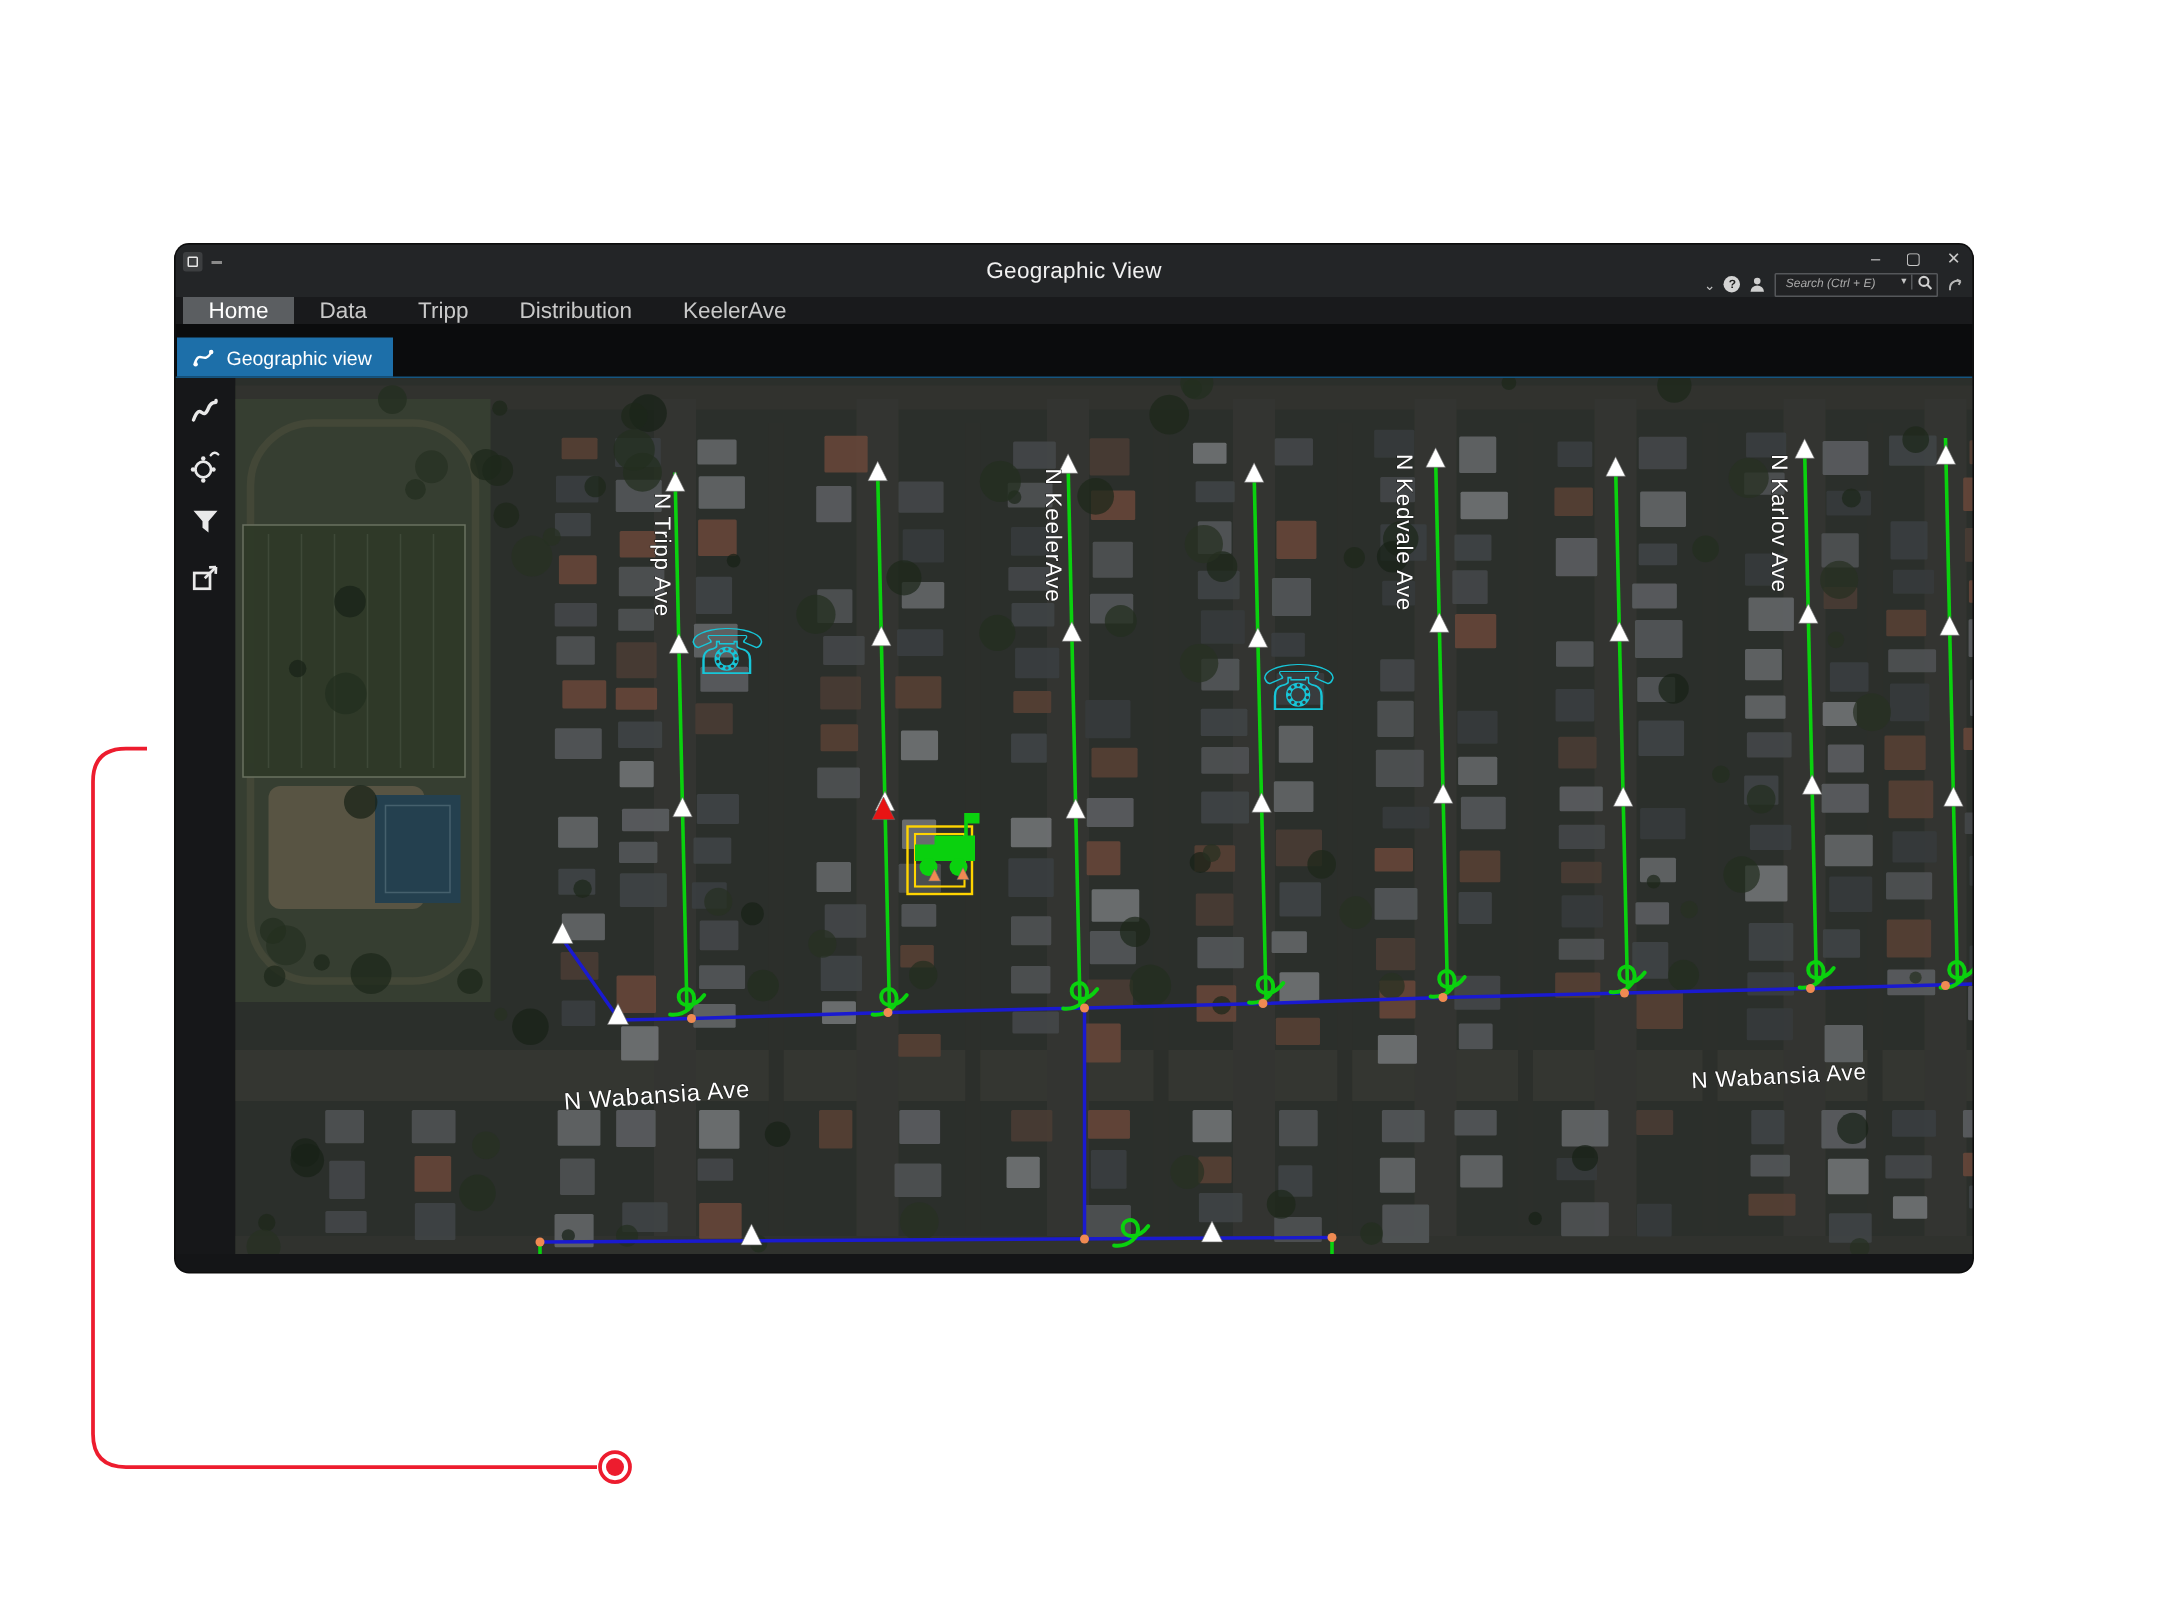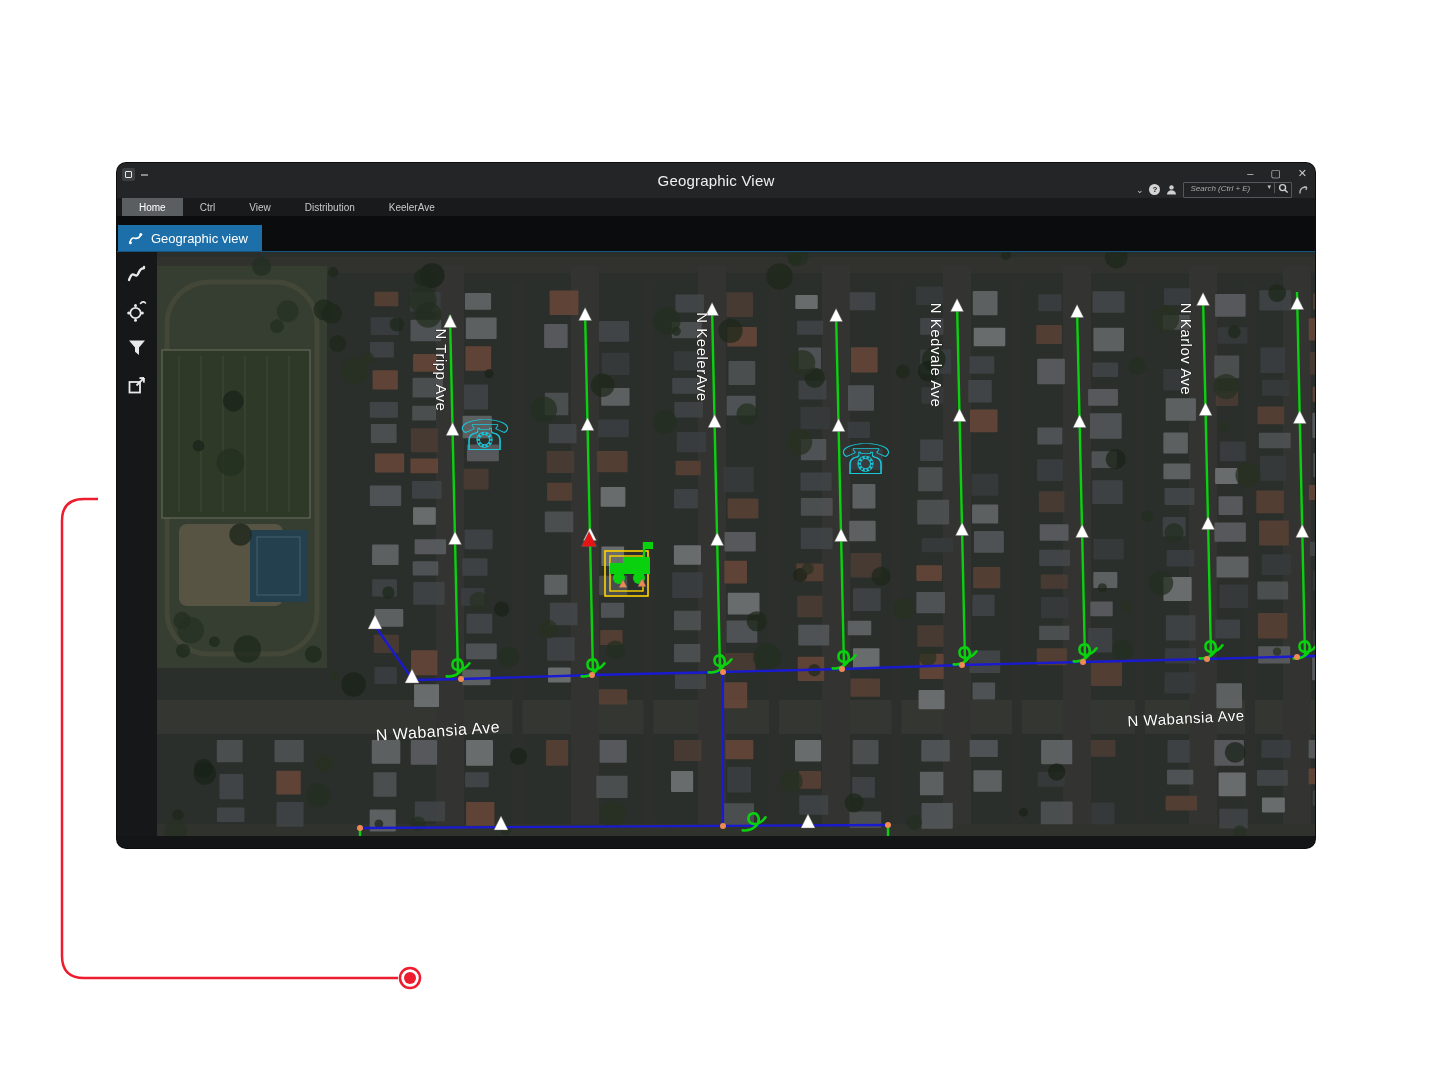--- a/index.html
+++ b/index.html
@@ -23,21 +23,21 @@
              font-weight:bold;display:flex;align-items:center;justify-content:center;}
   #search-wrap{display:flex;align-items:flex-start;background:#212224;border:1px solid #55575a;
                height:14px;padding:0 2px 0 4px;gap:3px;border-radius:1px;}
   #search-input{width:72px;background:transparent;border:none;outline:none;color:#bdbdbd;
                 font-size:8px;font-style:italic;font-family:"Liberation Sans",sans-serif;}
   #search-input::placeholder{color:#a9a9a9;}
   #search-dd{color:#c4c4c4;font-size:7px;}
   #search-sep{width:1px;height:10px;background:#55575a;}
   
   #menubar{height:18px;background:#191a1c;display:flex;align-items:stretch;padding-left:5px;}
-  .menu-tab{display:flex;align-items:center;justify-content:center;padding:0 17px;font-size:10px;
+  .menu-tab{display:flex;align-items:center;justify-content:center;padding:0 17px;font-size:15px;
             color:#c9c9c9;cursor:default;}
   .menu-tab.active{background:#5b5e61;color:#ffffff;min-width:24px;}
   
   #tabstrip{height:35px;background:#0b0c0d;position:relative;border-bottom:1px solid #155580;}
   #doc-tab{position:absolute;left:1px;bottom:0;height:26px;display:flex;align-items:center;gap:7px;
            padding:0 14px 0 9px;background:#1d6fa9;color:#fff;font-size:13px;}
   
   #content{display:flex;height:584px;}
   #tools{width:40px;background:#161719;display:flex;flex-direction:column;align-items:center;
          padding-top:9px;gap:11px;}
@@ -91,22 +91,22 @@
         </div>
         <svg width="12" height="11">
           <path d="M2,9.5 C1.5,4.5 5,2.5 9,3.5" fill="none" stroke="#b8b8b8" stroke-width="1.3"></path>
           <path d="M9,3.5 l-2.6,-1 M9,3.5 l-1.2,2.4" fill="none" stroke="#b8b8b8" stroke-width="1.3"></path>
         </svg>
       </div>
     </div>
 
     <div id="menubar">
         <div class="menu-tab active">Home</div>
-        <div class="menu-tab">Ctrl</div>
-        <div class="menu-tab">View</div>
+        <div class="menu-tab">Data</div>
+        <div class="menu-tab">Tripp</div>
         <div class="menu-tab">Distribution</div>
         <div class="menu-tab">KeelerAve</div>
       </div>
 
     <div id="tabstrip">
       <div id="doc-tab">
         <svg width="17" height="16">
           <path d="M3,12 C6,3 9,13 13.5,5.5" fill="none" stroke="#fff" stroke-width="1.6" stroke-linecap="round"></path>
           <circle cx="13.8" cy="4.6" r="1.5" fill="#fff"></circle>
           <circle cx="3.4" cy="12.8" r="1.5" fill="#fff"></circle>

